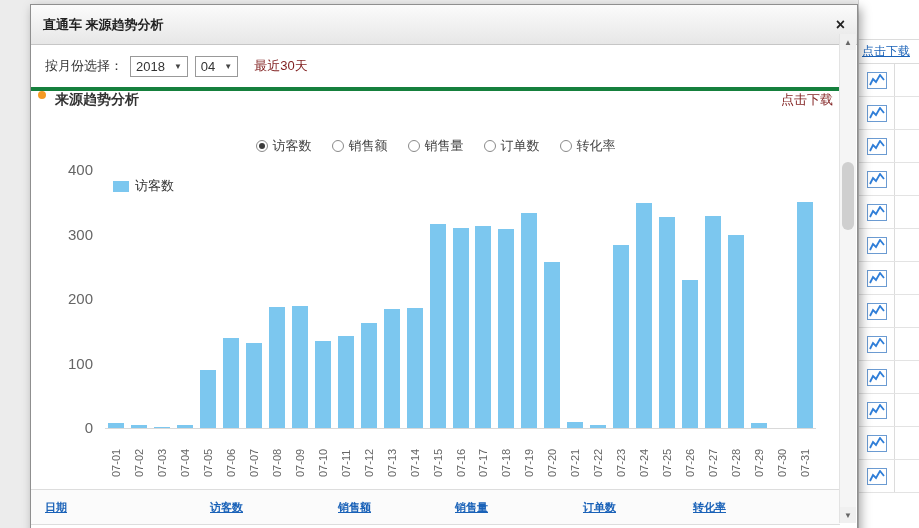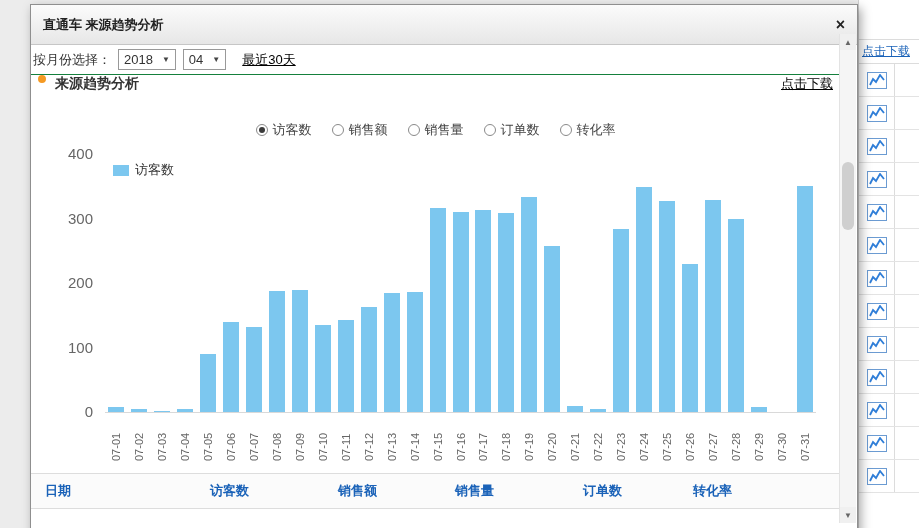--- a/index.html
+++ b/index.html
@@ -20,25 +20,25 @@
   .icon-box{width:20px;height:17px;border:1px solid #6b9bd2;background:#fff;display:flex;align-items:center;justify-content:center}
   
   .modal{position:absolute;left:30px;top:4px;width:828px;height:536px;background:#fff;
     border:1px solid #8f8f8f;box-shadow:3px 4px 10px rgba(0,0,0,.35)}
   .modal-titlebar{height:40px;display:flex;align-items:center;padding:0 12px;
     background:linear-gradient(#fbfbfb,#e7e7e7);border-bottom:1px solid #c6c6c6}
   .modal-title{font-weight:bold;font-size:13px;color:#222}
   .modal-close{margin-left:auto;font-weight:bold;font-size:16px;color:#222;cursor:pointer;line-height:1}
   .modal-body{position:relative;height:507px;padding-right:17px;background:#fff}
   
-  .filter-row{height:30px;display:flex;align-items:center;padding-left:2px;border-bottom:1px solid #15803d}
+  .filter-row{height:46px;display:flex;align-items:center;padding-left:14px;border-bottom:4px solid #15803d}
   .select-box{display:inline-flex;align-items:center;gap:9px;border:1px solid #999;background:#fff;
     padding:2px 5px;margin-left:7px;font-size:13px;cursor:pointer}
   .caret{font-size:8px;color:#444}
-  .link{color:#000000;text-decoration:underline;cursor:pointer}
+  .link{color:#7f1d1d;cursor:pointer}
   .filter-row .link{margin-left:16px}
   
   .section-row{height:40px;display:flex;align-items:flex-start;padding:0 7px}
   .orange-dot{width:6px;height:6px;border:4px solid #f59a23;border-radius:50%;background:#fff;flex:none}
   .section-title{font-weight:bold;font-size:14px;color:#333;margin-left:9px}
   .section-row .link{margin-left:auto;font-size:13px}
   
   .radio-row{height:26px;margin-top:2px;display:flex;align-items:center;justify-content:center;gap:20px}
   .radio-item{display:flex;align-items:center;gap:5px;cursor:pointer;color:#444}
   .radio-circle{width:12px;height:12px;border:1px solid #8a8a8a;border-radius:50%;background:#fff;position:relative;flex:none}
@@ -52,21 +52,21 @@
   .bar-slot{flex:1;display:flex;justify-content:center;align-items:flex-end;height:100%}
   .bar{width:16px;background:#7cc7ef}
   .legend{position:absolute;top:6px;left:8px;display:flex;align-items:center;gap:6px;font-size:13px;color:#333;z-index:2}
   .legend-swatch{width:16px;height:11px;background:#7cc7ef;display:inline-block}
   .x-labels{display:flex;height:48px;padding-top:4px}
   .x-label{flex:1;display:flex;justify-content:center}
   .x-label span{writing-mode:vertical-rl;transform:rotate(180deg);font-size:11px;color:#666}
   
   .table-header{display:flex;align-items:center;height:36px;margin-top:12px;
     border-top:1px solid #ddd;border-bottom:1px solid #ddd;background:#fbfbfb;padding-left:14px}
-  .th-cell{display:block;color:#1a62b8;font-weight:bold;font-size:13px;cursor:pointer}
+  .th-cell{display:block;color:#1a62b8;text-decoration:underline;font-weight:bold;font-size:11px;cursor:pointer}
   .th-cell:nth-child(1){width:165px}
   .th-cell:nth-child(2){width:128px}
   .th-cell:nth-child(3){width:117px}
   .th-cell:nth-child(4){width:128px}
   .th-cell:nth-child(5){width:110px}
   .th-cell:nth-child(6){flex:1}
   
   .scrollbar{position:absolute;top:29px;right:1px;height:489px;width:17px;background:#f5f5f5;border-left:1px solid #e3e3e3}
   .sb-arrow{position:absolute;left:0;width:16px;height:16px;display:flex;align-items:center;justify-content:center;
     font-size:8px;color:#666;background:#f0f0f0;cursor:pointer}

